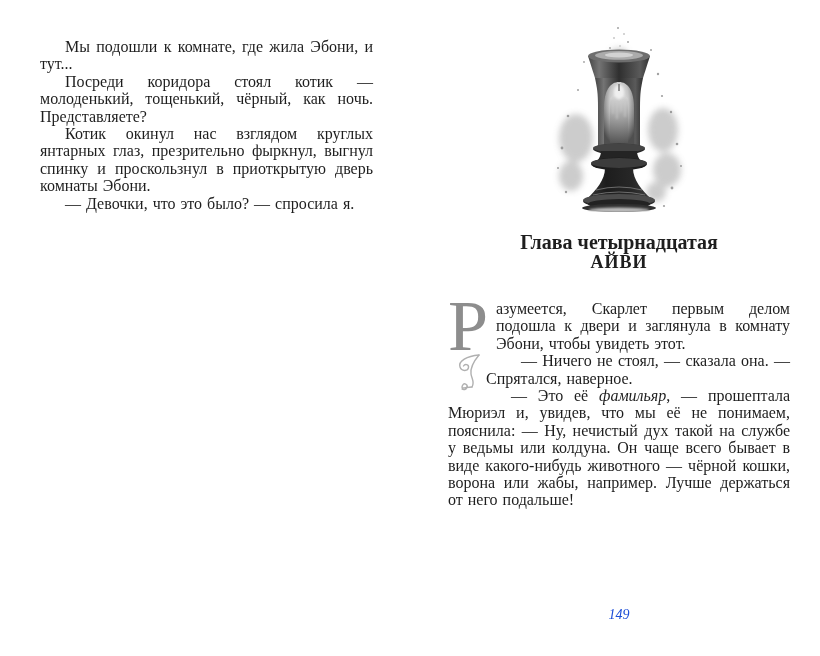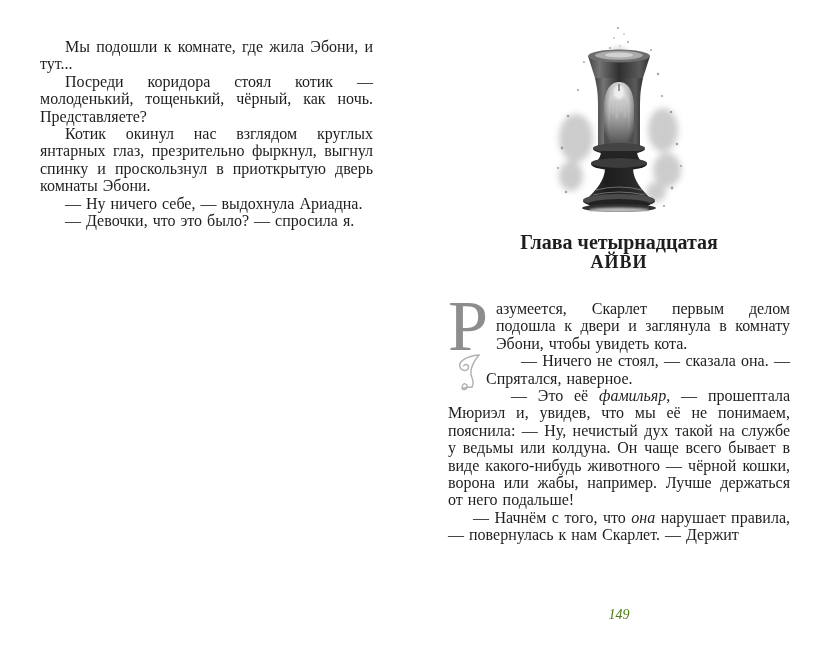--- a/index.html
+++ b/index.html
@@ -91,33 +91,32 @@
   }
   
   .page-number {
     position: absolute;
     top: 607px;
     left: 0;
     width: 100%;
     text-align: center;
     font-style: italic;
     font-size: 14px;
-    color: #4d7c0f;
+    color: #1d4ed8;
   }
 </style>
 </head>
 <body>
 
 <div class="spread">
 
   <section class="page-left">
     <p class="para">Мы подошли к комнате, где жила Эбони, и тут...</p>
     <p class="para">Посреди коридора стоял котик — молоденький, тощенький, чёрный, как ночь. Представляете?</p>
     <p class="para">Котик окинул нас взглядом круглых янтарных глаз, презрительно фыркнул, выгнул спинку и проскользнул в приоткрытую дверь комнаты Эбони.</p>
-    <p class="para">— Ну ничего себе, — выдохнула Ариадна.</p>
     <p class="para">— Девочки, что это было? — спросила я.</p>
   </section>
 
   <section class="page-right">
 
     <figure class="candle">
       <svg width="150" height="192" viewBox="0 0 150 192" xmlns="http://www.w3.org/2000/svg">
         <defs>
           <radialGradient id="glow" cx="50%" cy="28%" r="70%">
             <stop offset="0%" stop-color="#f2f2f2"></stop>
@@ -231,23 +230,22 @@
     <div class="chapter-body">
       <p class="para first">
         <span class="dropcap">Р</span>
         <span class="flourish">
           <svg width="26" height="37" viewBox="0 0 26 37" xmlns="http://www.w3.org/2000/svg" fill="none" stroke="#b0b0b0" stroke-width="1.4" stroke-linecap="round">
             <path d="M24,1 C12,2 3,7 5,13 C6.5,17.5 13,17.5 13.5,13.5 C14,10.5 10,9.5 8.5,12"></path>
             <path d="M24,1 C19,7 15,13 16,20 C16.8,25 20,28 17,33"></path>
             <path d="M17,33 C10,33 5.5,36 7.5,31.5 C9,28.5 13,30 12,33.5 C11.4,35.6 8.5,36.2 7,35"></path>
           </svg>
         </span>
-        <span>азумеется, Скарлет первым делом подошла к двери и заглянула в комнату Эбони, чтобы увидеть кота.</span>
+        <span>азумеется, Скарлет первым делом подошла к двери и заглянула в комнату Эбони, чтобы увидеть этот.</span>
       </p>
       <p class="para">— Ничего не стоял, — сказала она. — Спрятался, наверное.</p>
       <p class="para"><span>— Это её </span><i class="em-word">фамильяр</i><span>, — прошептала Мюриэл и, увидев, что мы её не понимаем, пояснила: — Ну, нечистый дух такой на службе у ведьмы или колдуна. Он чаще всего бывает в виде какого-нибудь животного — чёрной кошки, ворона или жабы, например. Лучше держаться от него подальше!</span></p>
-      <p class="para"><span>— Начнём с того, что </span><i class="em-word">она</i><span> нарушает правила, — повернулась к нам Скарлет. — Держит</span></p>
     </div>
 
     <div class="page-number">149</div>
   </section>
 
 </div>
 
 </body></html>

